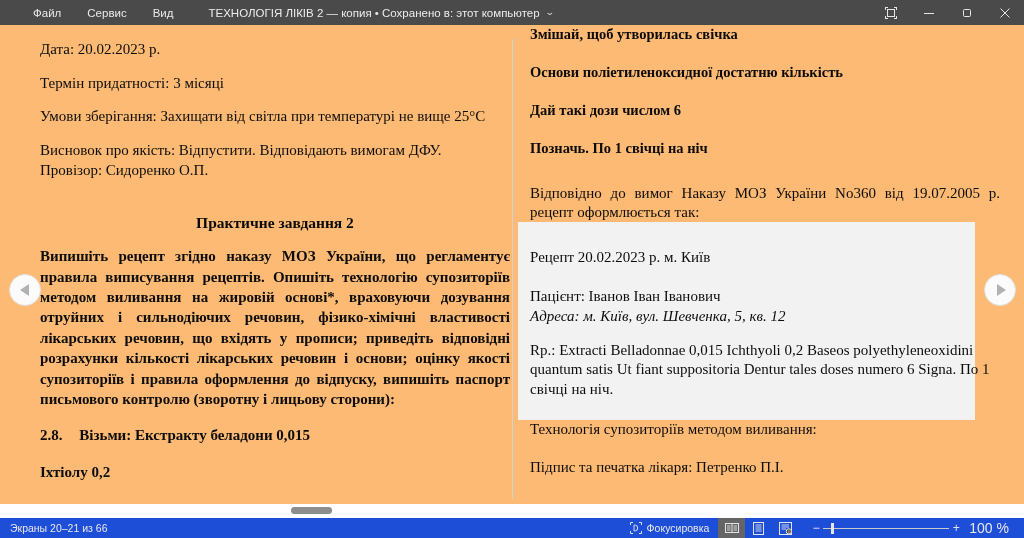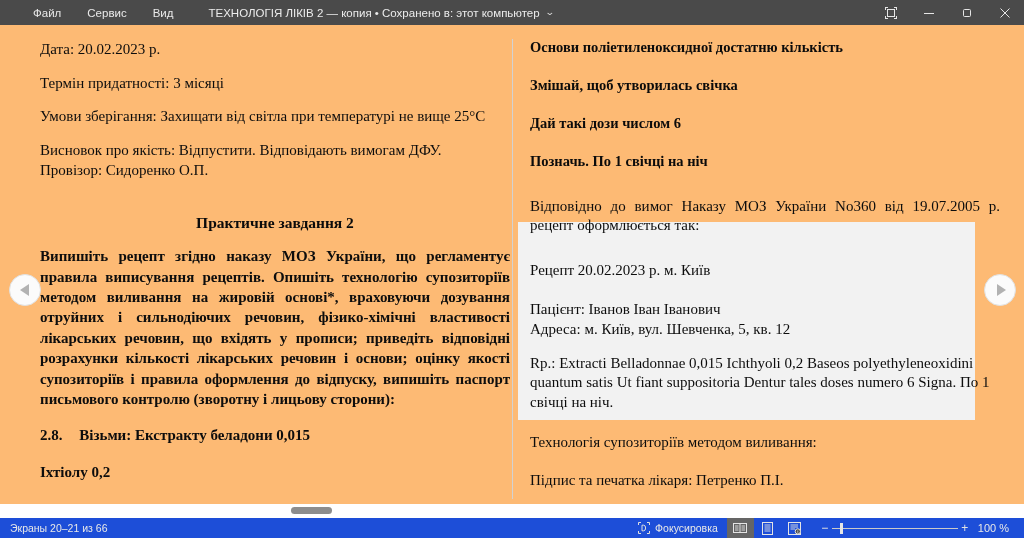--- a/index.html
+++ b/index.html
@@ -265,21 +265,21 @@
     position: absolute;
     left: 8px;
     top: 5px;
     width: 3px;
     height: 11px;
     background: #e6e6e6;
   }
   .zoom-pct {
     margin-left: 6px;
     margin-right: 9px;
-    font-size: 11px;
+    font-size: 14px;
     white-space: nowrap;
   }
 </style>
 </head>
 <body>
 
 <div id="app">
 
   <div class="titlebar">
     <div class="menu-group">
@@ -343,31 +343,31 @@
 
       <p class="para bold" style="margin-bottom:17px;">
         <span>2.8.</span>
         <span style="display:inline-block;width:13px;"></span><span>Візьми: Екстракту беладони 0,015</span>
       </p>
 
       <p class="para bold">Іхтіолу 0,2</p>
     </div>
 
     <div class="col col-right">
+      <p class="rxhead">Змішай, щоб утворилась свічка</p>
       <p class="rxhead" style="margin-top:13px;">Основи поліетиленоксидної достатню кількість</p>
-      <p class="rxhead">Змішай, щоб утворилась свічка</p>
       <p class="rxhead">Дай такі дози числом 6</p>
       <p class="rxhead" style="margin-bottom:26px;">Позначь. По 1 свічці на ніч</p>
 
       <p class="para just" style="margin-bottom:25px;">Відповідно до вимог Наказу МОЗ України No360 від 19.07.2005 р. рецепт оформлюється так:</p>
 
       <div class="rx-body">
         <p class="para" style="margin-bottom:20px;">Рецепт 20.02.2023 р. м. Київ</p>
         <p class="para tight">Пацієнт: Іванов Іван Іванович</p>
-        <p class="para" style="">Адреса: м. Київ, вул. Шевченка, 5, кв. 12</p>
+        <p class="para" style="font-style:italic;">Адреса: м. Київ, вул. Шевченка, 5, кв. 12</p>
         <p class="para" style="margin-bottom:20px;">Rp.: Extracti Belladonnae 0,015 Ichthyoli 0,2 Baseos polyethyleneoxidini quantum satis Ut fiant suppositoria Dentur tales doses numero 6 Signa. По 1 свічці на ніч.</p>
         <p class="para" style="margin-bottom:19px;">Технологія супозиторіїв методом виливання:</p>
         <p class="para" style="margin-bottom:22px;">Підпис та печатка лікаря: Петренко П.І.</p>
       </div>
 
       <ol class="steps">
         <li>Розрахунок кількості основи з розрахунку 2,2 г на 1 супозиторій.</li>
 
       </ol>
     </div>

